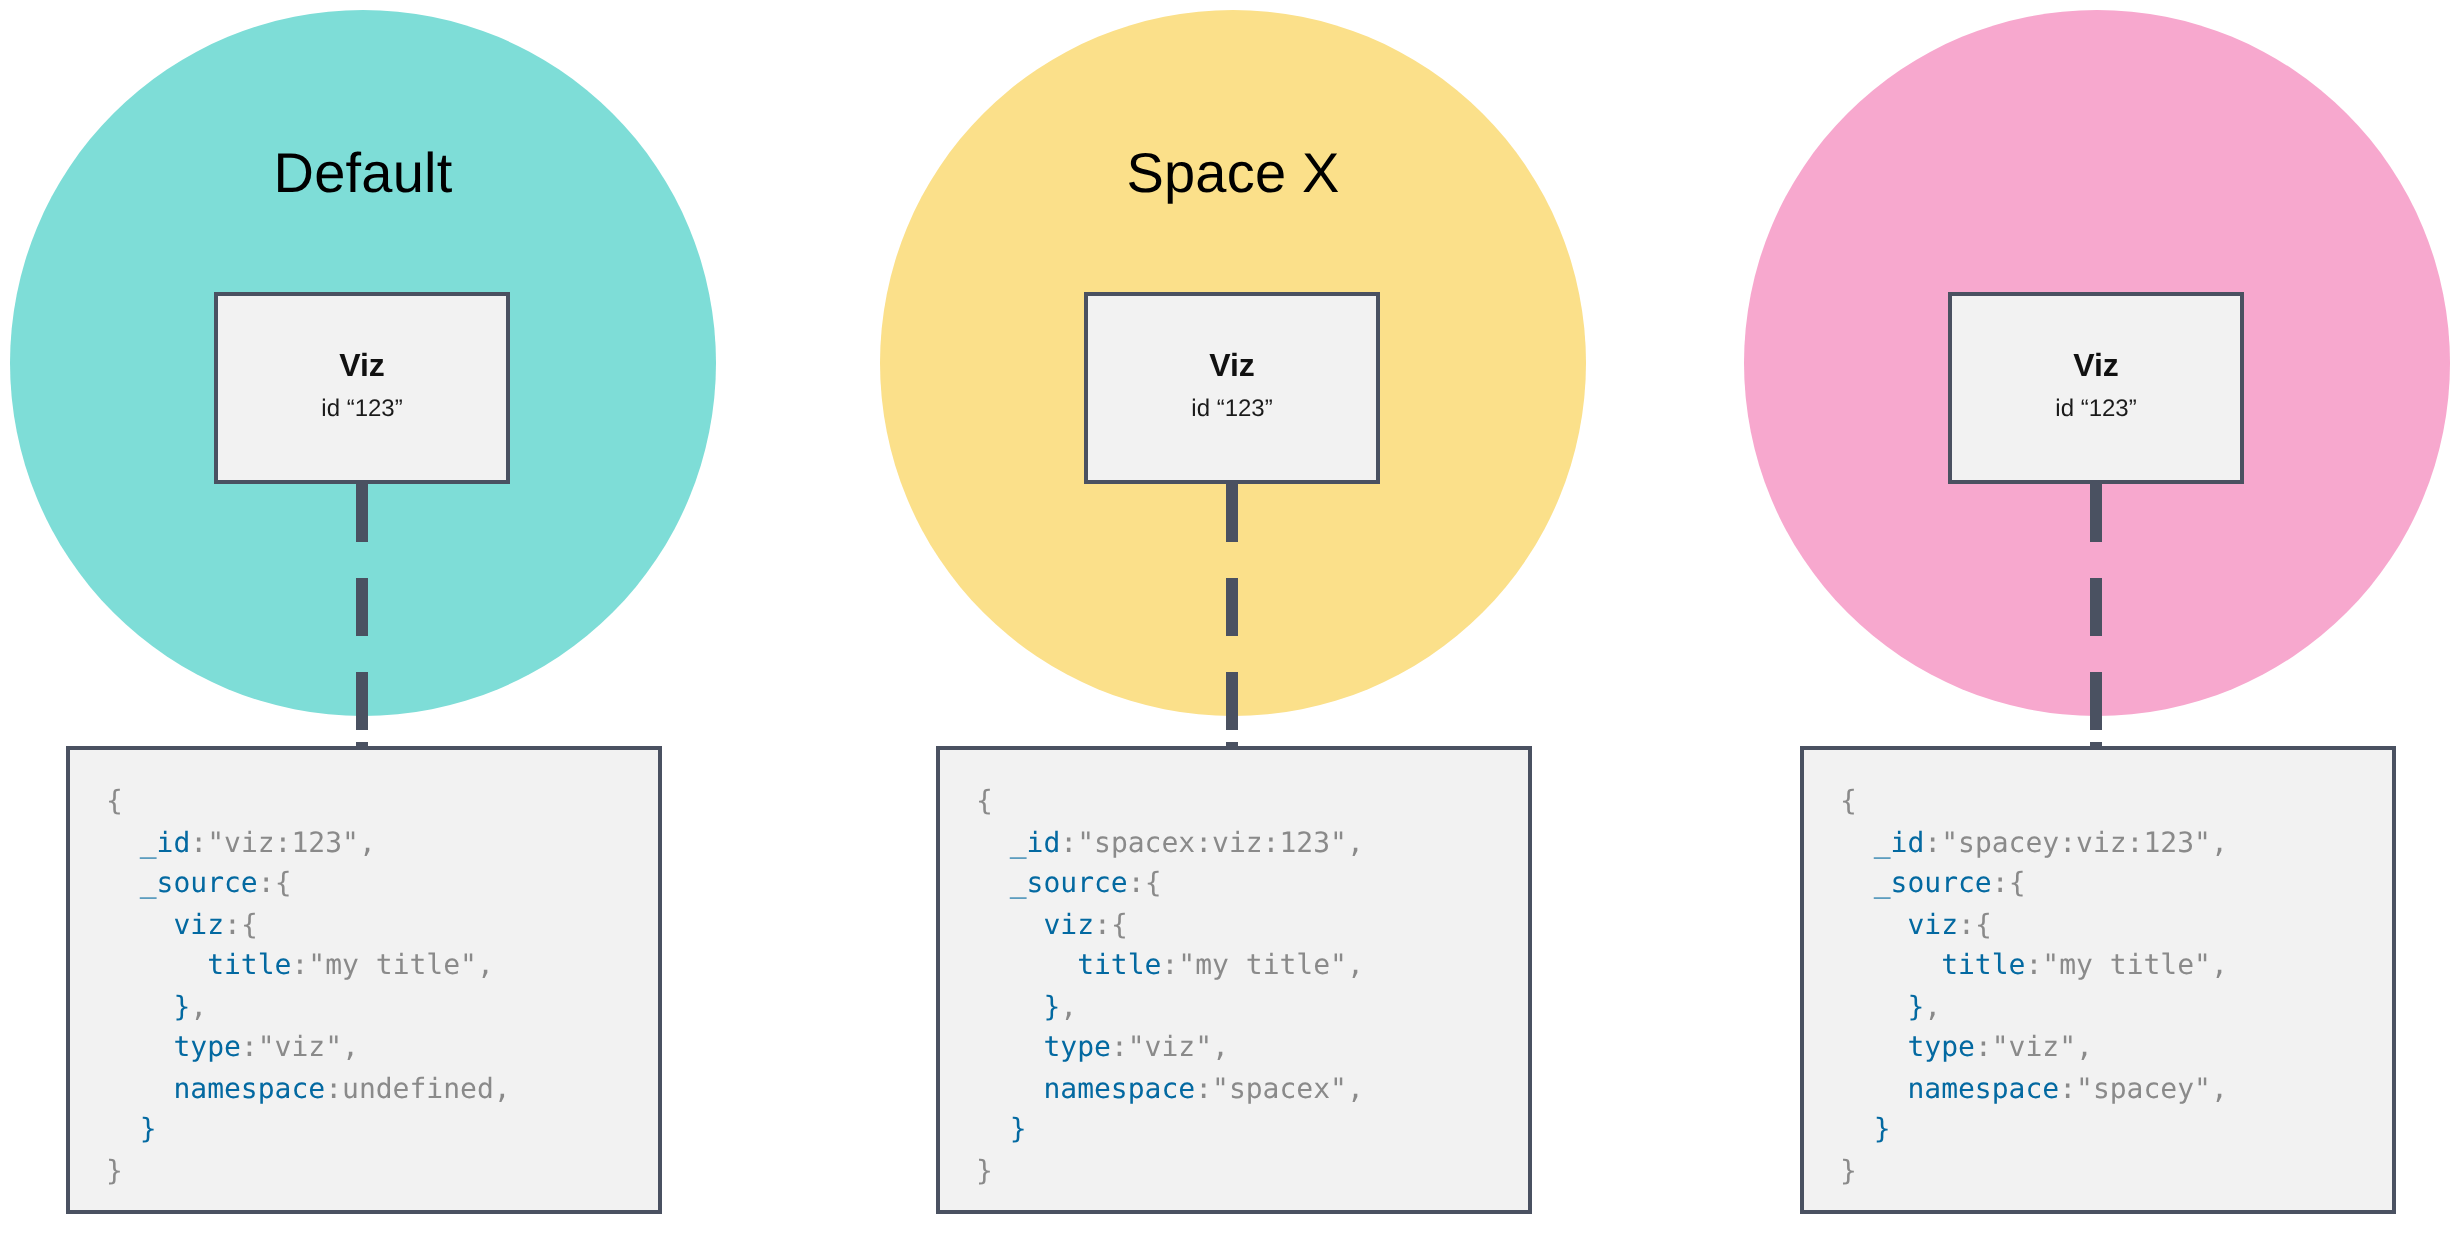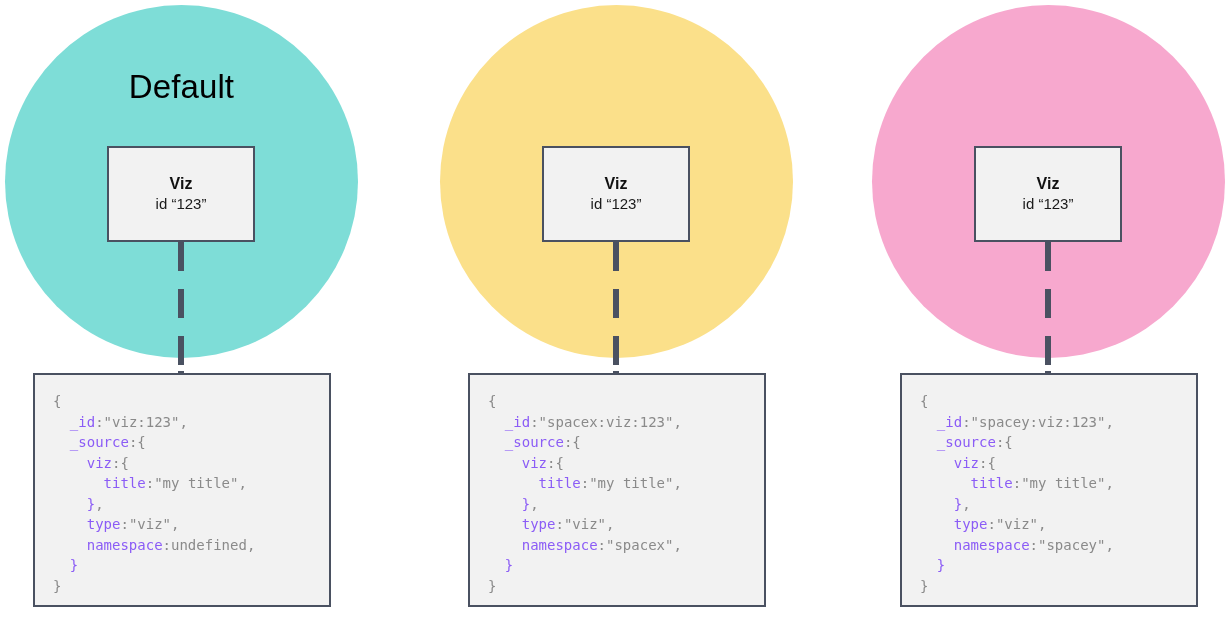--- a/index.html
+++ b/index.html
@@ -45,21 +45,21 @@
     height: 353px;
     border-radius: 50%;
   }
 
   .circle-title {
     position: absolute;
     left: 29px;
     top: 70px;
     width: 353px;
     text-align: center;
-    font-size: 33px;
+    font-size: 28px;
     line-height: 34px;
     color: #000000;
     font-family: "Liberation Sans", sans-serif;
     letter-spacing: 0.1px;
   }
 
   
   .viz-box {
     position: absolute;
     left: 131px;
@@ -75,21 +75,21 @@
     justify-content: center;
   }
   .viz-title {
     font-size: 16px;
     line-height: 20px;
     font-weight: bold;
     color: #111111;
     font-family: "Liberation Sans", sans-serif;
   }
   .viz-sub {
-    font-size: 15px;
+    font-size: 12px;
     line-height: 20px;
     color: #1a1a1a;
     font-family: "Liberation Sans", sans-serif;
   }
 
   
   .connector {
     position: absolute;
     left: 202px;
     top: 242px;
@@ -120,21 +120,21 @@
     border: 2px solid #4a5161;
     padding: 16px 0 0 18px;
   }
   .code {
     font-family: "DejaVu Sans Mono", "Liberation Mono", monospace;
     font-size: 14px;
     line-height: 20.5px;
     white-space: pre;
     color: #8a8a8a;
   }
-  .code .k { color: #8b5cf6; margin-top: 16px; }
+  .code .k { color: #0369a1; margin-top: 16px; }
   .code .p { color: #8a8a8a; }
   .code .v { color: #8a8a8a; }
   .code .b { color: #8a8a8a; }
   .code-line { height: 20.5px; }
 </style>
 </head>
 <body>
 
 <div class="stage">
 
@@ -154,20 +154,21 @@
       <span class="dash-3"></span>
     </div>
 
     <div class="json-panel">
       <div class="code"><div class="code-line"><span class="b">{</span></div><div class="code-line"><span class="b">  </span><span class="k">_id</span><span class="p">:</span><span class="v">"viz:123"</span><span class="p">,</span></div><div class="code-line"><span class="b">  </span><span class="k">_source</span><span class="p">:</span><span class="v">{</span></div><div class="code-line"><span class="b">    </span><span class="k">viz</span><span class="p">:</span><span class="v">{</span></div><div class="code-line"><span class="b">      </span><span class="k">title</span><span class="p">:</span><span class="v">"my title"</span><span class="p">,</span></div><div class="code-line"><span class="b">    </span><span class="k">}</span><span class="p">,</span></div><div class="code-line"><span class="b">    </span><span class="k">type</span><span class="p">:</span><span class="v">"viz"</span><span class="p">,</span></div><div class="code-line"><span class="b">    </span><span class="k">namespace</span><span class="p">:</span><span class="v">undefined</span><span class="p">,</span></div><div class="code-line"><span class="b">  </span><span class="k">}</span></div><div class="code-line"><span class="b">}</span></div></div>
     </div>
   </div>
 
   <div class="column col-1">
     <div class="circle" style="background: rgb(251, 224, 138);"></div>
+    <div class="circle-title">Space X</div>
 
     <div class="viz-box">
       <div class="viz-title">Viz</div>
       <div class="viz-sub">id “123”</div>
     </div>
 
     <div class="connector">
       <span class="dash-0"></span>
       <span class="dash-1"></span>
       <span class="dash-2"></span>

